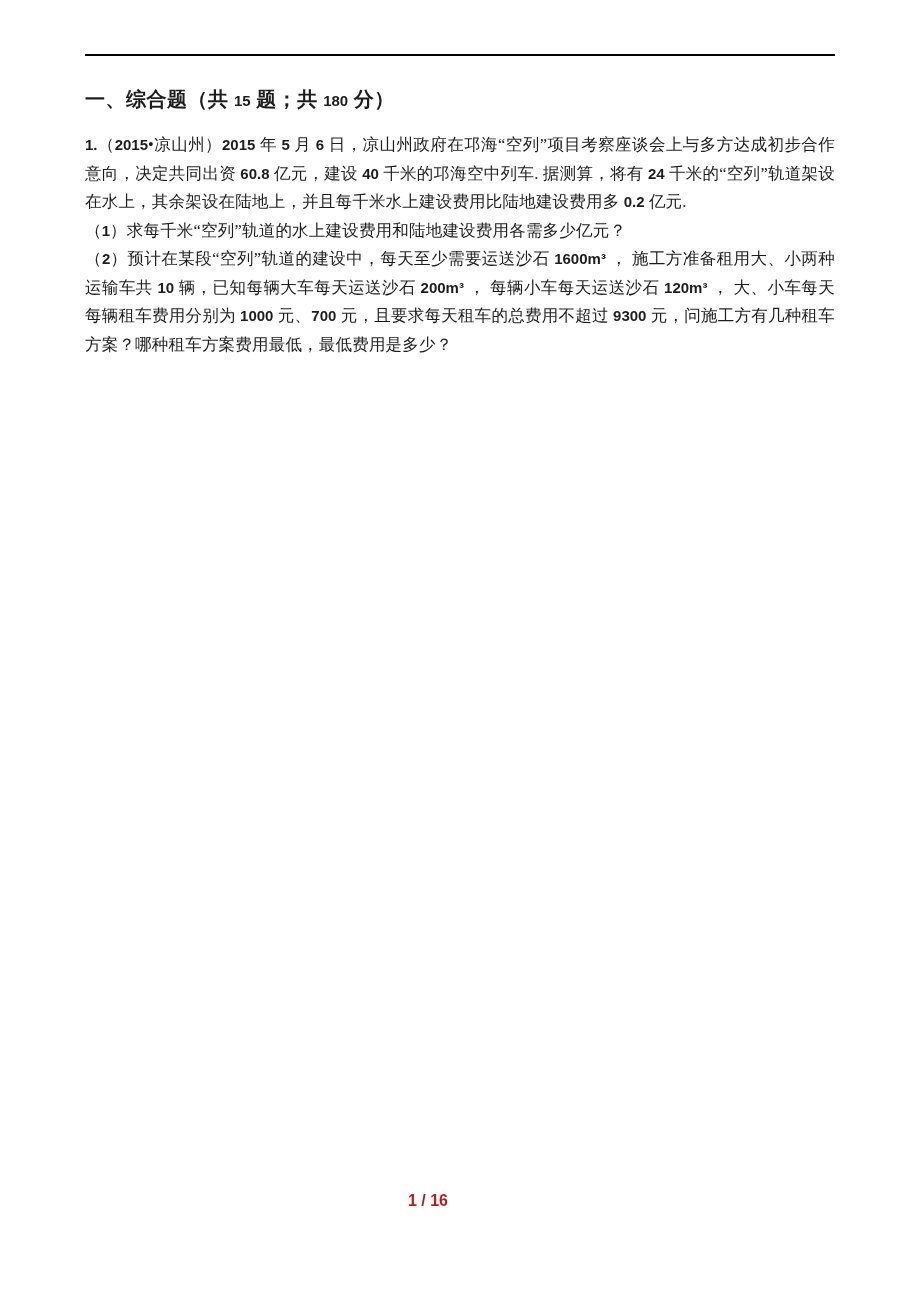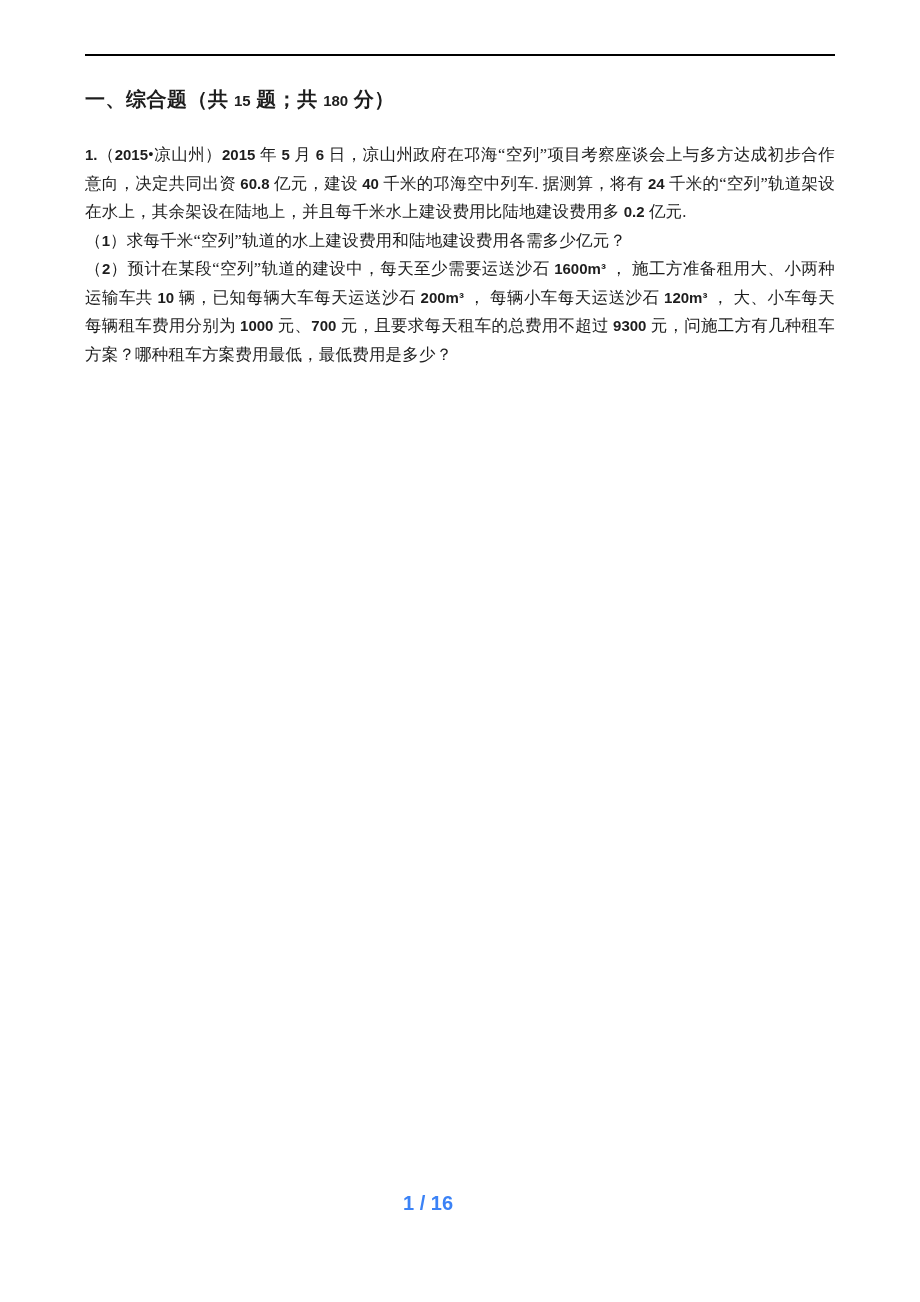--- a/index.html
+++ b/index.html
@@ -30,43 +30,43 @@
     margin: 30px 0 0 0;
     letter-spacing: 0.5px;
   }
   .para {
     font-size: 16.5px;
     line-height: 28.5px;
     text-align: justify;
     margin: 0;
     letter-spacing: 0.2px;
   }
-  .p1-intro  { margin-top: 27px; }
+  .p1-intro  { margin-top: 17px; }
   .p1-part1  { margin-top: 0; }
   .p1-part2  { margin-top: 0; }
   .p2-intro  { margin-top: 400px; line-height: 30px; }
   .p2-part1  { margin-top: 4px;   line-height: 30px; }
   .p2-part2  { margin-top: 6px;   line-height: 37px; }
   
   .num {
     font-family: "Liberation Sans", "DejaVu Sans", sans-serif;
     font-weight: 700;
     font-size: 15px;
     letter-spacing: 0;
   }
   .page-footer {
     position: absolute;
     top: 1192px;
     left: 0;
     width: 856px;
     text-align: center;
     font-family: "Liberation Sans", "DejaVu Sans", sans-serif;
     font-weight: 700;
-    font-size: 20px;
-    color: #3b82f6;
+    font-size: 16px;
+    color: #b91c1c;
   }
 </style>
 </head>
 <body>
 
 <div class="page">
 
   <div class="top-rule"></div>
 
   <h1 class="section-heading">一、综合题（共 <span class="num">15</span> 题；共 <span class="num">180</span> 分）</h1>

